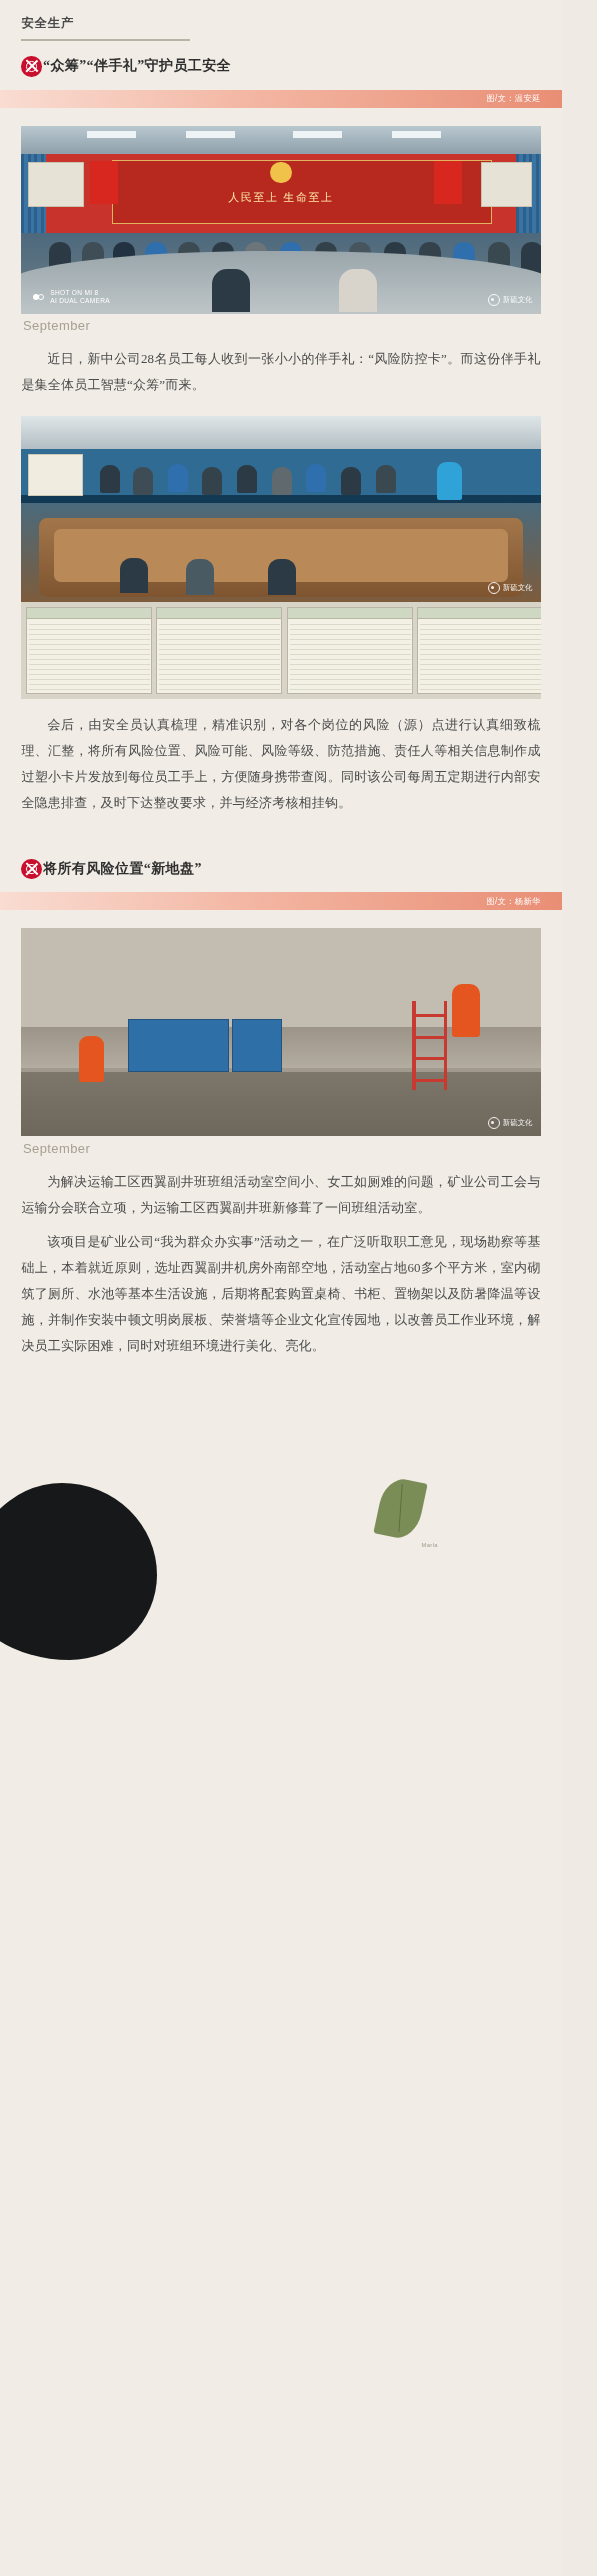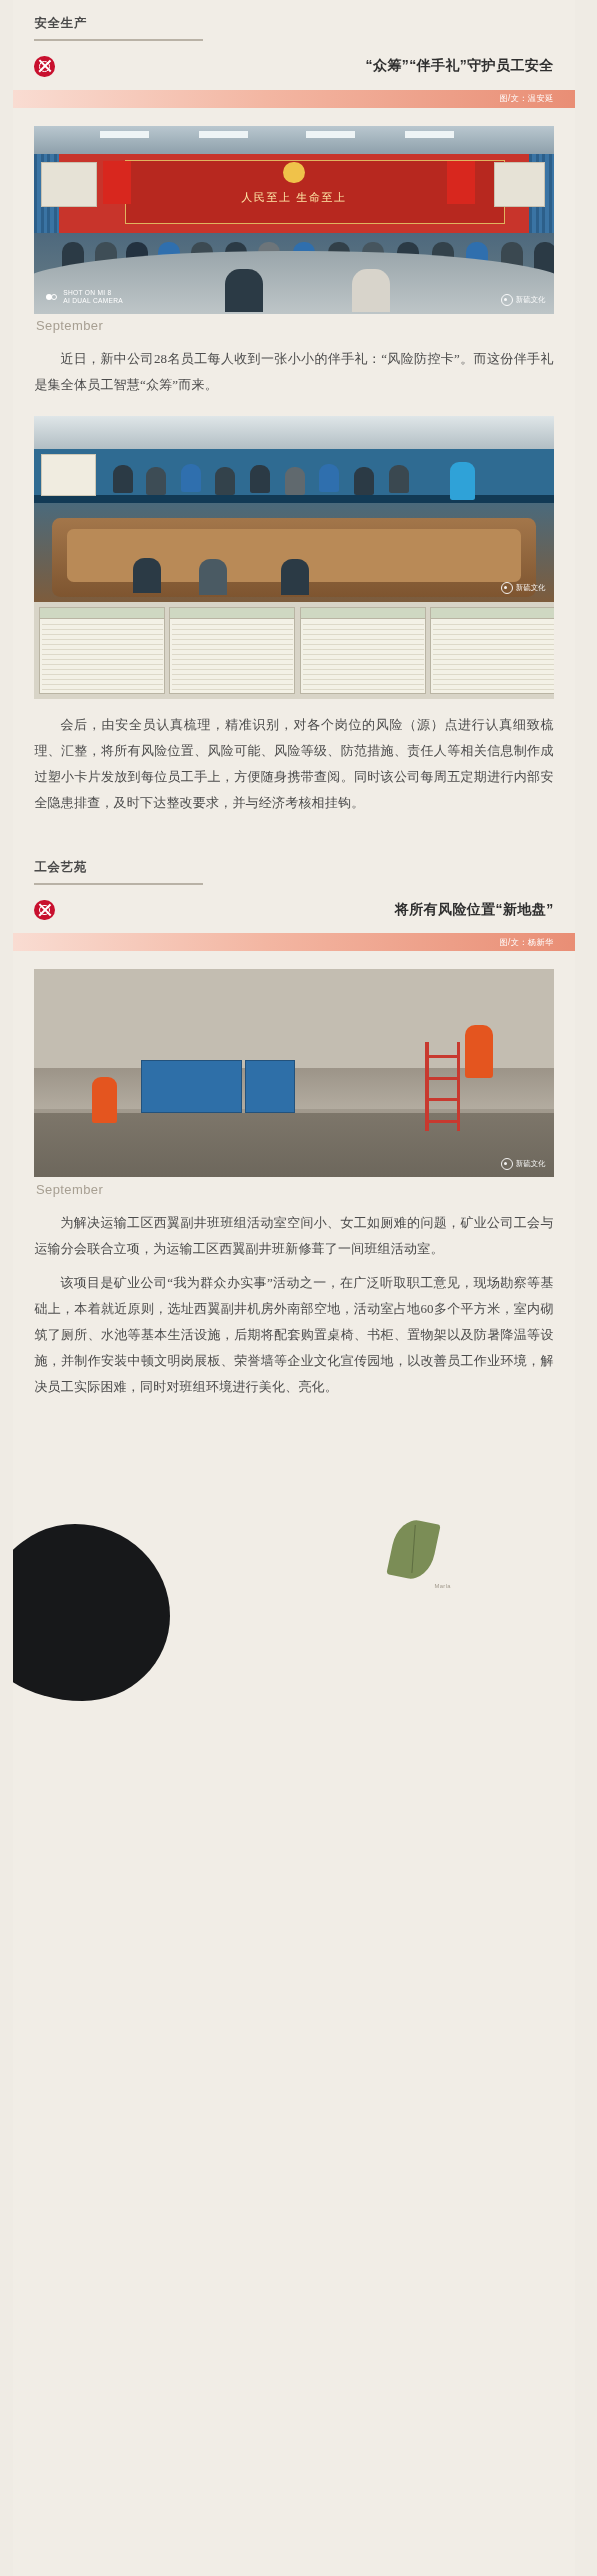--- a/index.html
+++ b/index.html
@@ -11,21 +11,20 @@
     background: #efebe4;
     font-family: "Liberation Sans", sans-serif;
     color: #3a3a3a;
   }
   .page {
     width: 562px;
     min-height: 2576px;
     position: relative;
     background: #f1ede6;
     overflow: hidden;
-    margin-left: 13px;
   }
 
   
   .sec-head {
     padding: 15px 21.4px 0 21.4px;
   }
   .sec-head .txt {
     font-size: 12.4px;
     font-weight: bold;
     color: #4a4a4a;
@@ -37,23 +36,24 @@
     height: 1.6px;
     background: #b9b2a6;
     width: 169px;
     margin-top: 1.6px;
   }
 
   
   .art-title-row {
     display: flex;
     align-items: center;
-    justify-content: space-between;
+    justify-content: flex-start;
     padding: 15px 21.4px 13px 21.4px;
     gap: 1px;
+    font-family: Liberation Serif, serif;
   }
   .badge {
     width: 20.6px;
     height: 20.6px;
     border-radius: 50%;
     background: #c8102e;
     position: relative;
     flex: 0 0 auto;
     box-shadow: 0 0 0 1.6px #f1ede6;
   }
@@ -425,24 +425,20 @@
         </div>
     </div>
   </div>
 
   <div class="body-text">
     <p>会后，由安全员认真梳理，精准识别，对各个岗位的风险（源）点进行认真细致梳理、汇整，将所有风险位置、风险可能、风险等级、防范措施、责任人等相关信息制作成过塑小卡片发放到每位员工手上，方便随身携带查阅。同时该公司每周五定期进行内部安全隐患排查，及时下达整改要求，并与经济考核相挂钩。</p>
   </div>
 
   <div class="spacer-md"></div>
 
-  <div class="sec-head">
-    <div class="txt">工会艺苑</div>
-    <div class="rule"></div>
-  </div>
 
   <div class="art-title-row">
     <div class="badge">
         <span class="bar2"></span>
       </div>
     <div class="art-title">将所有风险位置“新地盘”</div>
   </div>
 
   <div class="credit-bar">
     <span class="credit-text">图/文：杨新华</span>

